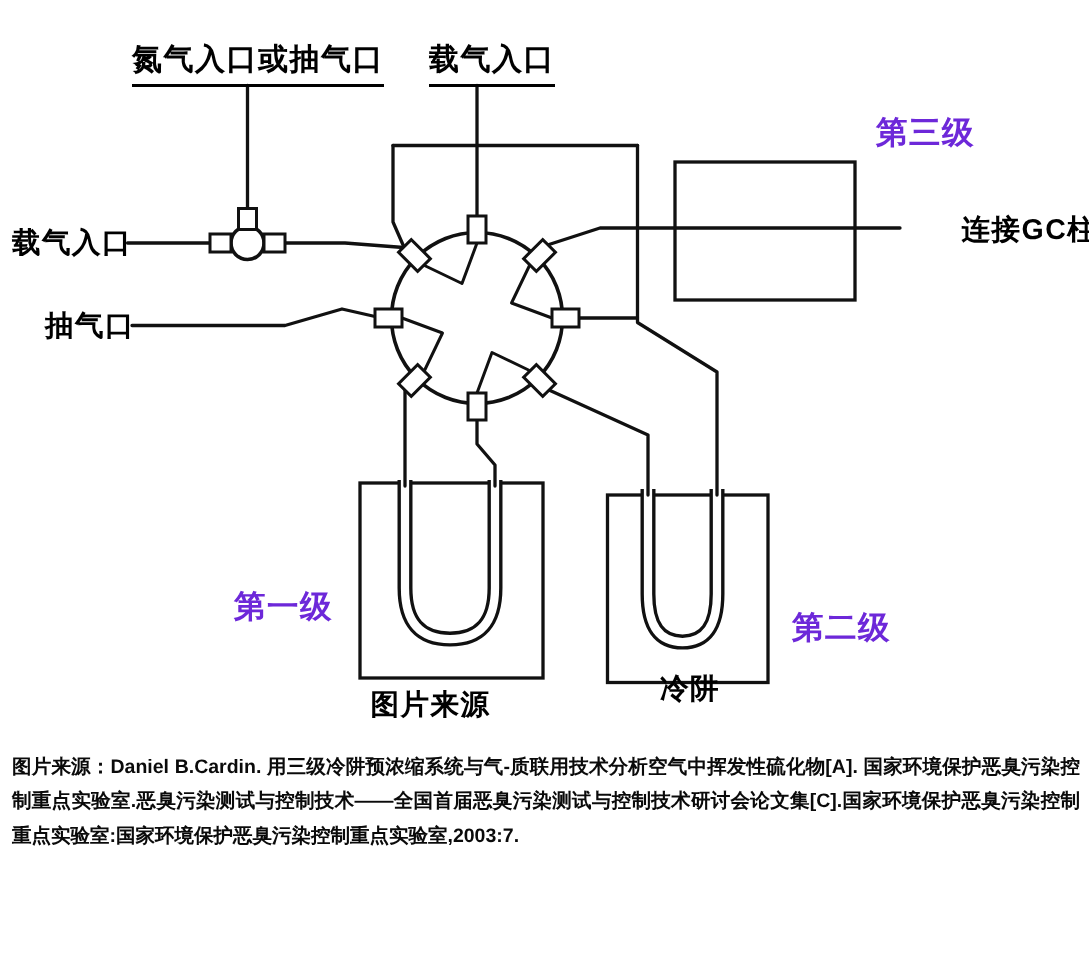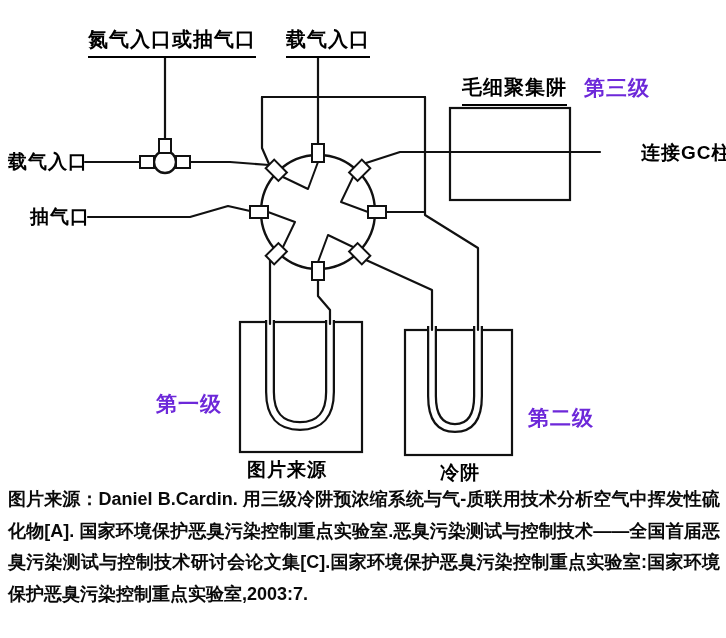--- a/index.html
+++ b/index.html
@@ -3,21 +3,21 @@
 <meta charset="utf-8">
 <style>
   html,body{margin:0;padding:0;background:#fff;}
   #page{position:relative;width:726px;height:638px;background:#fff;overflow:hidden;
         font-family:"Liberation Sans","DejaVu Sans",sans-serif;color:#000;}
   svg{position:absolute;left:0;top:0;}
   .lbl{position:absolute;font-weight:bold;font-size:20px;letter-spacing:1px;white-space:nowrap;color:#000;text-align:center;}
   .lbl.small{font-size:19px;}
   .underlined{border-bottom:2.5px solid #000;padding-bottom:3px;}
   .stage{position:absolute;font-weight:bold;font-size:21px;letter-spacing:1px;white-space:nowrap;color:#6d28d9;}
-  .caption{position:absolute;left:8px;top:484px;width:712px;font-weight:bold;font-size:18px;
+  .caption{position:absolute;left:8px;top:500px;width:712px;font-weight:bold;font-size:13px;
            line-height:1.75;color:#0a0a0a;text-align:justify;}
   .diagram-line{stroke:#111;stroke-width:2.2;fill:none;stroke-linejoin:round;stroke-linecap:round;}
   .box{stroke:#111;stroke-width:2.2;fill:none;}
   .tube-outer{stroke:#111;stroke-width:10;fill:none;stroke-linecap:butt;}
   .tube-inner{stroke:#fff;stroke-width:5.5;fill:none;stroke-linecap:butt;}
   .valve-shape{stroke:#111;stroke-width:2.4;fill:#fff;}
   .chevron{stroke:#111;stroke-width:2;fill:none;stroke-linejoin:round;}
   .port{stroke:#111;stroke-width:2;fill:#fff;}
 </style>
 </head>
@@ -77,23 +77,22 @@
       <rect class="port" x="-6" y="-7" width="12" height="14" transform="translate(165,146)"></rect>
       <rect class="port" x="-7" y="-6" width="14" height="12" transform="translate(147,162)"></rect>
       <rect class="port" x="-7" y="-6" width="14" height="12" transform="translate(183,162)"></rect>
     </g>
   </svg>
 
   <div class="lbl underlined" style="left:88px;top:26px;">氮气入口或抽气口</div>
   <div class="lbl underlined" style="left:286px;top:26px;">载气入口</div>
   <div class="lbl small" style="left:8px;top:149px;">载气入口</div>
   <div class="lbl small" style="left:30px;top:204px;">抽气口</div>
-  <div class="lbl underlined" style="left:462px;top:74px;">毛细聚集阱</div>
   <div class="stage" style="left:584px;top:74px;">第三级</div>
   <div class="lbl small" style="left:604px;top:140px;margin-left:37px;">连接GC柱</div>
   <div class="stage" style="left:156px;top:390px;">第一级</div>
   <div class="stage" style="left:528px;top:390px;margin-top:14px;">第二级</div>
   <div class="lbl small" style="left:247px;top:457px;">图片来源</div>
-  <div class="lbl small" style="left:440px;top:460px;">冷阱</div>
+  <div class="lbl small" style="left:440px;top:446px;">冷阱</div>
 
   <div class="caption">图片来源：Daniel B.Cardin. 用三级冷阱预浓缩系统与气-质联用技术分析空气中挥发性硫化物[A]. 国家环境保护恶臭污染控制重点实验室.恶臭污染测试与控制技术——全国首届恶臭污染测试与控制技术研讨会论文集[C].国家环境保护恶臭污染控制重点实验室:国家环境保护恶臭污染控制重点实验室,2003:7.</div>
 
 </div>
 
 </body></html>

